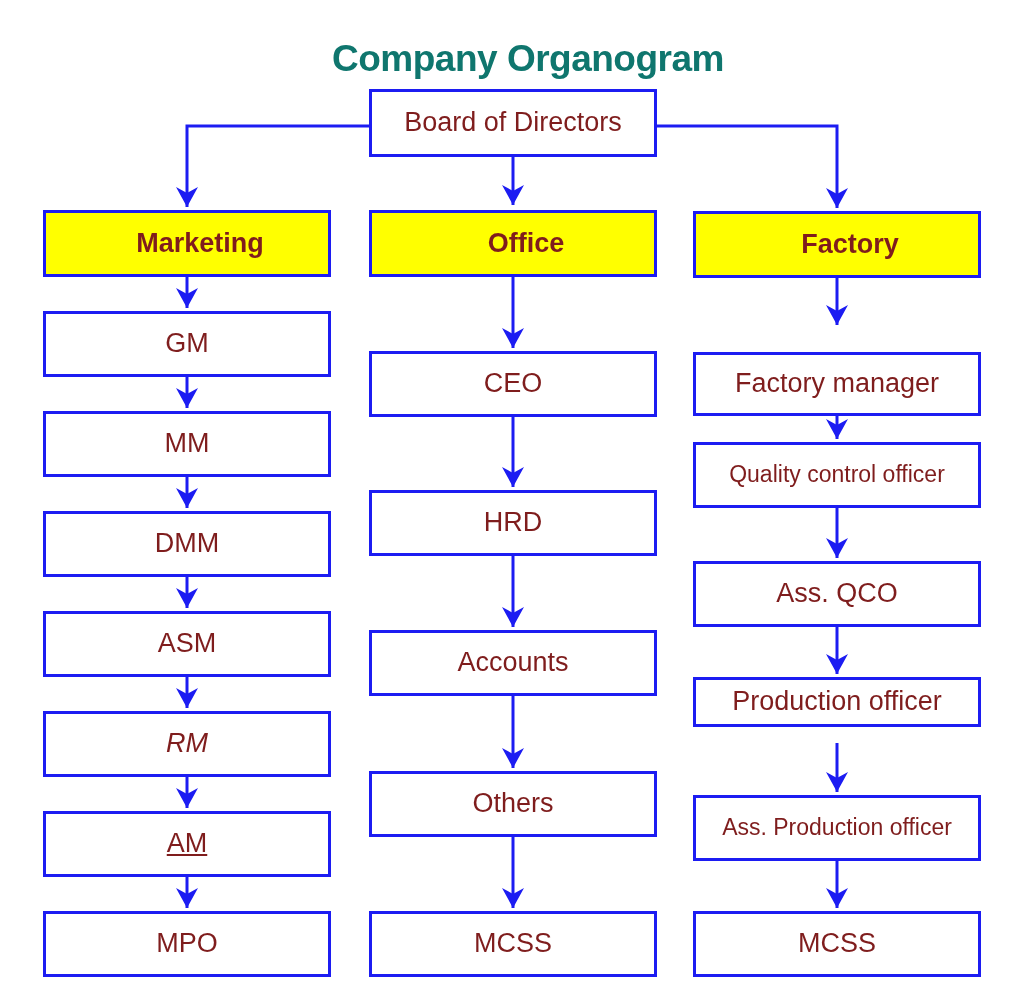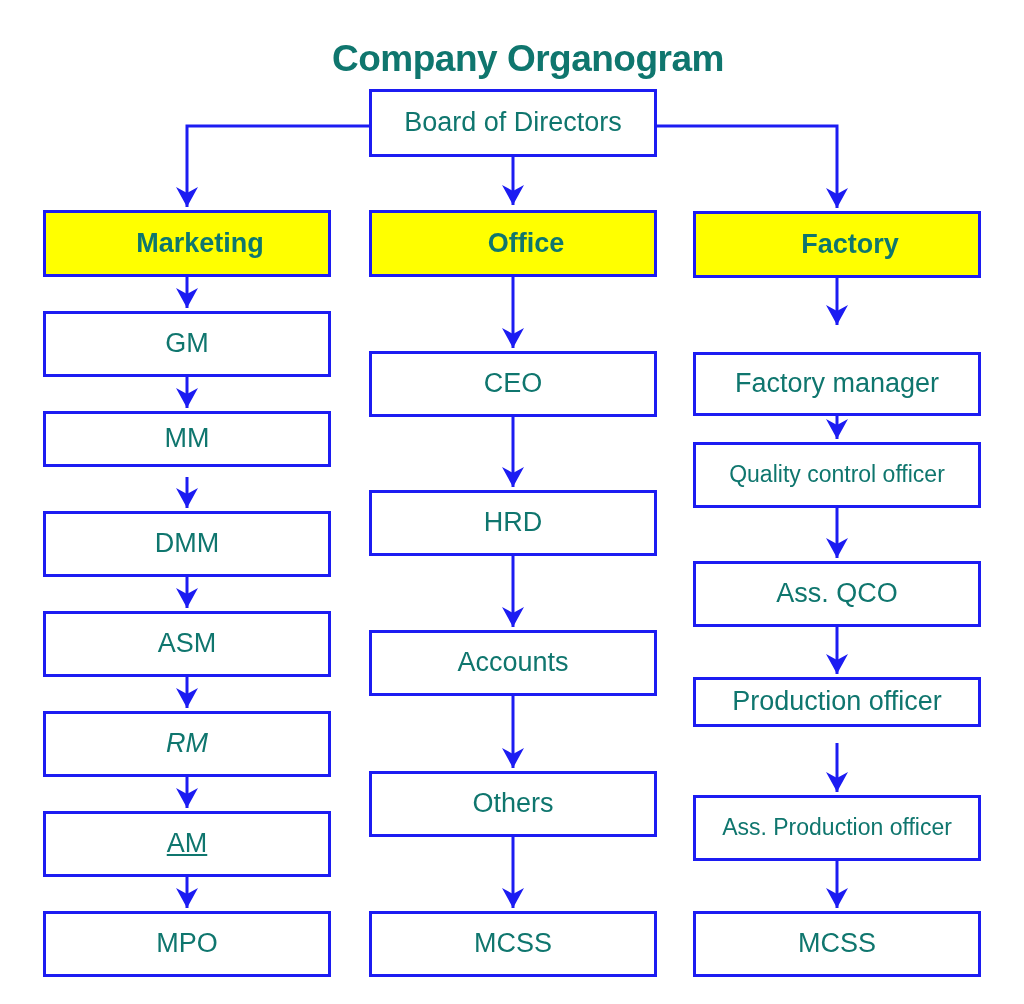--- a/index.html
+++ b/index.html
@@ -38,21 +38,21 @@
     position: absolute;
     width: 288px;
     box-sizing: border-box;
     background: #ffffff;
     border: 3px solid #1c1cf2;
     display: flex;
     align-items: center;
     justify-content: center;
     font-size: 27px;
     font-weight: 500;
-    color: #0f766e;
+    color: #7f1d1d;
     text-align: center;
     line-height: 1.1;
   }
   .node.header {
     background: #ffff00;
     font-weight: 600;
     padding-left: 26px;
   }
   .node.long { font-size: 23px; }
 </style>
@@ -93,21 +93,21 @@
     <path class="link" d="M837,743 V792" marker-end="url(#arrowhead)"></path>
     <path class="link" d="M837,861 V908" marker-end="url(#arrowhead)"></path>
   </svg>
 
   <h1 class="title">Company Organogram</h1>
 
   <div class="node" style="left:369px; top:89px; height:68px;">Board of Directors</div>
 
   <div class="node header" style="left:43px; top:210px; height:67px;">Marketing</div>
   <div class="node" style="left:43px; top:311px; height:66px;">GM</div>
-  <div class="node" style="left:43px; top:411px; height:56px;">MM</div>
+  <div class="node" style="left:43px; top:411px; height:66px;">MM</div>
   <div class="node" style="left:43px; top:511px; height:66px;text-align:center;">DMM</div>
   <div class="node" style="left:43px; top:611px; height:66px;">ASM</div>
   <div class="node" style="left:43px; top:711px; height:66px;font-style:italic;">RM</div>
   <div class="node" style="left:43px; top:811px; height:66px;text-decoration:underline;">AM</div>
   <div class="node" style="left:43px; top:911px; height:66px;">MPO</div>
 
   <div class="node header" style="left:369px; top:210px; height:67px;">Office</div>
   <div class="node" style="left:369px; top:351px; height:66px;">CEO</div>
   <div class="node" style="left:369px; top:490px; height:66px;">HRD</div>
   <div class="node" style="left:369px; top:630px; height:66px;">Accounts</div>

